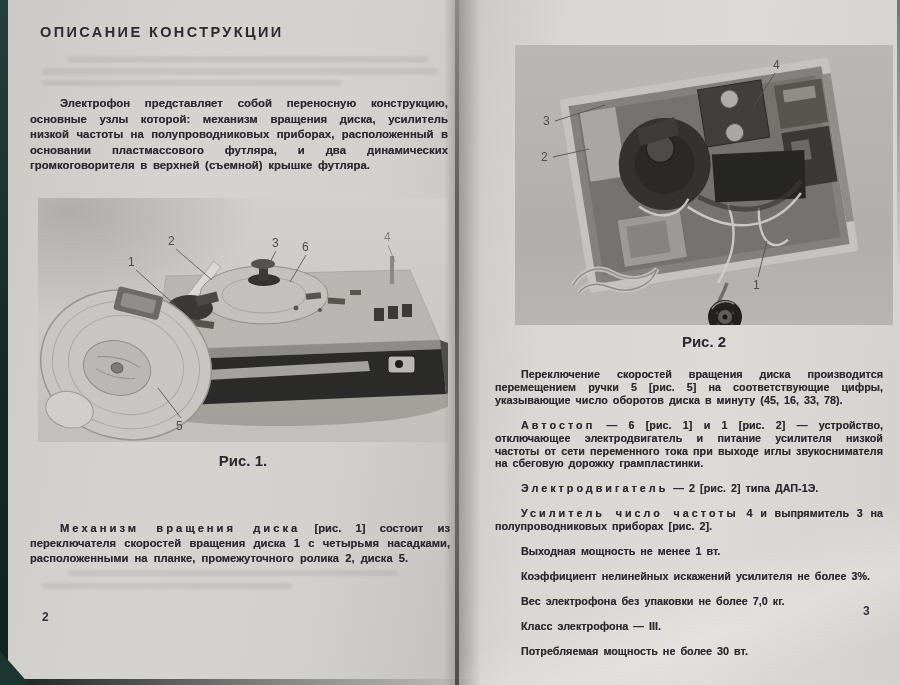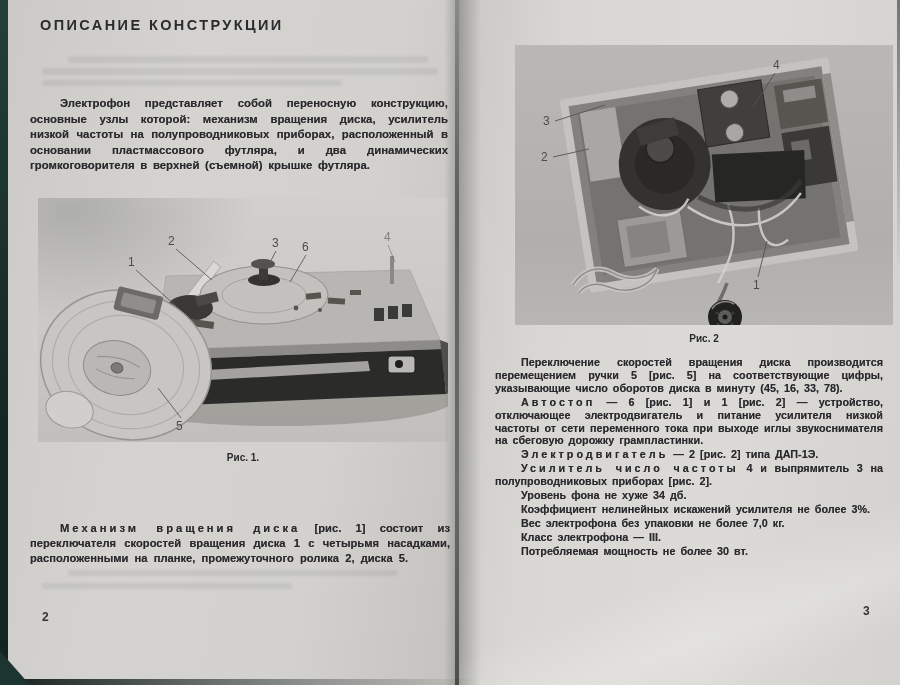--- a/index.html
+++ b/index.html
@@ -9,37 +9,37 @@
   .page-left{left:8px;width:450px;background:linear-gradient(100deg,#cbcac6 0%,#d4d3cf 35%,#d2d1cd 70%,#c3c2be 100%);}
   .page-left::after{content:"";position:absolute;right:0;top:0;width:14px;height:100%;background:linear-gradient(90deg,rgba(60,60,56,0) 0%,rgba(60,60,56,.28) 100%);}
   .page-right{left:459px;width:441px;background:linear-gradient(95deg,#c9c8c4 0%,#d8d7d3 22%,#dbdad6 60%,#d3d2ce 100%);}
   .page-right::before{content:"";position:absolute;left:0;top:0;width:22px;height:100%;background:linear-gradient(90deg,rgba(70,70,66,.35) 0%,rgba(70,70,66,0) 100%);}
   .fold-light{position:absolute;left:0;bottom:0;width:100%;height:260px;background:linear-gradient(160deg,rgba(255,255,255,0) 55%,rgba(255,255,255,.22) 72%,rgba(255,255,255,0) 88%);pointer-events:none;}
   .gutter{position:absolute;left:455px;top:0;width:4px;height:685px;background:linear-gradient(180deg,#8a8a86,#5f5f5b 30%,#6b6b67 70%,#4e4e4a);}
   .edge-bottom{position:absolute;left:0;bottom:0;width:480px;height:6px;background:linear-gradient(90deg,rgba(10,22,20,.95),rgba(10,22,20,0));}
   .corner-bl{position:absolute;left:0;bottom:0;width:30px;height:34px;background:#1c3531;clip-path:polygon(0 0,0 100%,100% 100%);}
   .edge-right{position:absolute;right:0;top:0;width:3px;height:685px;background:linear-gradient(180deg,rgba(12,24,22,.5),rgba(12,24,22,0) 40%);}
 
-  .title{position:absolute;left:32px;top:17px;font-size:14.5px;font-weight:700;letter-spacing:2.4px;color:#2b2b2f;}
+  .title{position:absolute;left:32px;top:24px;font-size:14.5px;font-weight:700;letter-spacing:2.4px;color:#2b2b2f;}
   .ghost{position:absolute;background:rgba(105,105,115,.13);border-radius:3px;filter:blur(1.2px);}
   .para{position:absolute;font-weight:700;color:#2a2a2e;text-align:justify;text-shadow:0 0 .4px rgba(42,42,46,.55);}
   .intro{left:22px;top:96px;width:418px;font-size:11.4px;line-height:15.6px;text-indent:30px;word-spacing:2.5px;}
   .mech{left:22px;top:521px;width:420px;font-size:11.2px;line-height:15.2px;text-indent:30px;word-spacing:3px;}
   .lead{letter-spacing:3px;}
   .figure{position:absolute;box-shadow:inset 0 0 14px rgba(90,90,86,.35);}
   .fig1{left:30px;top:198px;width:410px;height:244px;}
   .fig2{left:56px;top:45px;width:378px;height:280px;}
-  .caption{position:absolute;font-size:10px;font-weight:700;color:#2a2a2e;text-align:center;}
+  .caption{position:absolute;font-size:15px;font-weight:700;color:#2a2a2e;text-align:center;}
   .cap1{left:30px;top:452px;width:410px;}
   .cap2{left:56px;top:333px;width:378px;}
   .pagenum{position:absolute;font-size:12px;font-weight:700;color:#33333а;color:#333338;}
   .pn2{left:34px;top:610px;}
   .pn3{left:404px;top:604px;}
   .rbody{left:36px;top:356px;width:388px;font-size:10.8px;line-height:12.9px;word-spacing:2px;}
-  .rbody p{margin:0 0 1px 0;text-indent:26px;}
+  .rbody p{margin:12px 0 1px 0;text-indent:26px;}
   svg text.co{font-family:"Liberation Sans",sans-serif;font-size:12px;fill:#4c4c48;}
 </style>
 </head>
 <body>
 
 <div class="scene">
 
   <div class="page page-left">
     <div class="title">ОПИСАНИЕ КОНСТРУКЦИИ</div>
 
@@ -218,21 +218,21 @@
       <text class="co" x="238" y="244">1</text>
     </svg>
 
     <div class="caption cap2">Рис. 2</div>
 
     <div class="para rbody" style="position:absolute;">
       <p><span class="lead"></span><span>Переключение скоростей вращения диска производится перемещением ручки 5 [рис. 5] на соответствующие цифры, указывающие число оборотов диска в минуту (45, 16, 33, 78).</span></p>
       <p><span class="lead">Автостоп</span><span> — 6 [рис. 1] и 1 [рис. 2] — устройство, отключающее электродвигатель и питание усилителя низкой частоты от сети переменного тока при выходе иглы звукоснимателя на сбеговую дорожку грампластинки.</span></p>
       <p><span class="lead">Электродвигатель</span><span> — 2 [рис. 2] типа ДАП-1Э.</span></p>
       <p><span class="lead">Усилитель число частоты</span><span> 4 и выпрямитель 3 на полупроводниковых приборах [рис. 2].</span></p>
-      <p><span>Уровень фона не хуже 34 дб.</span></p>
+      <p><span>Выходная мощность не менее 1 вт.</span></p>
       <p><span>Коэффициент нелинейных искажений усилителя не более 3%.</span></p>
       <p><span>Вес электрофона без упаковки не более 7,0 кг.</span></p>
       <p><span>Класс электрофона — III.</span></p>
       <p><span>Потребляемая мощность не более 30 вт.</span></p>
     </div>
 
     <div class="pagenum pn3">3</div>
   </div>
 
   <div class="gutter"></div>

